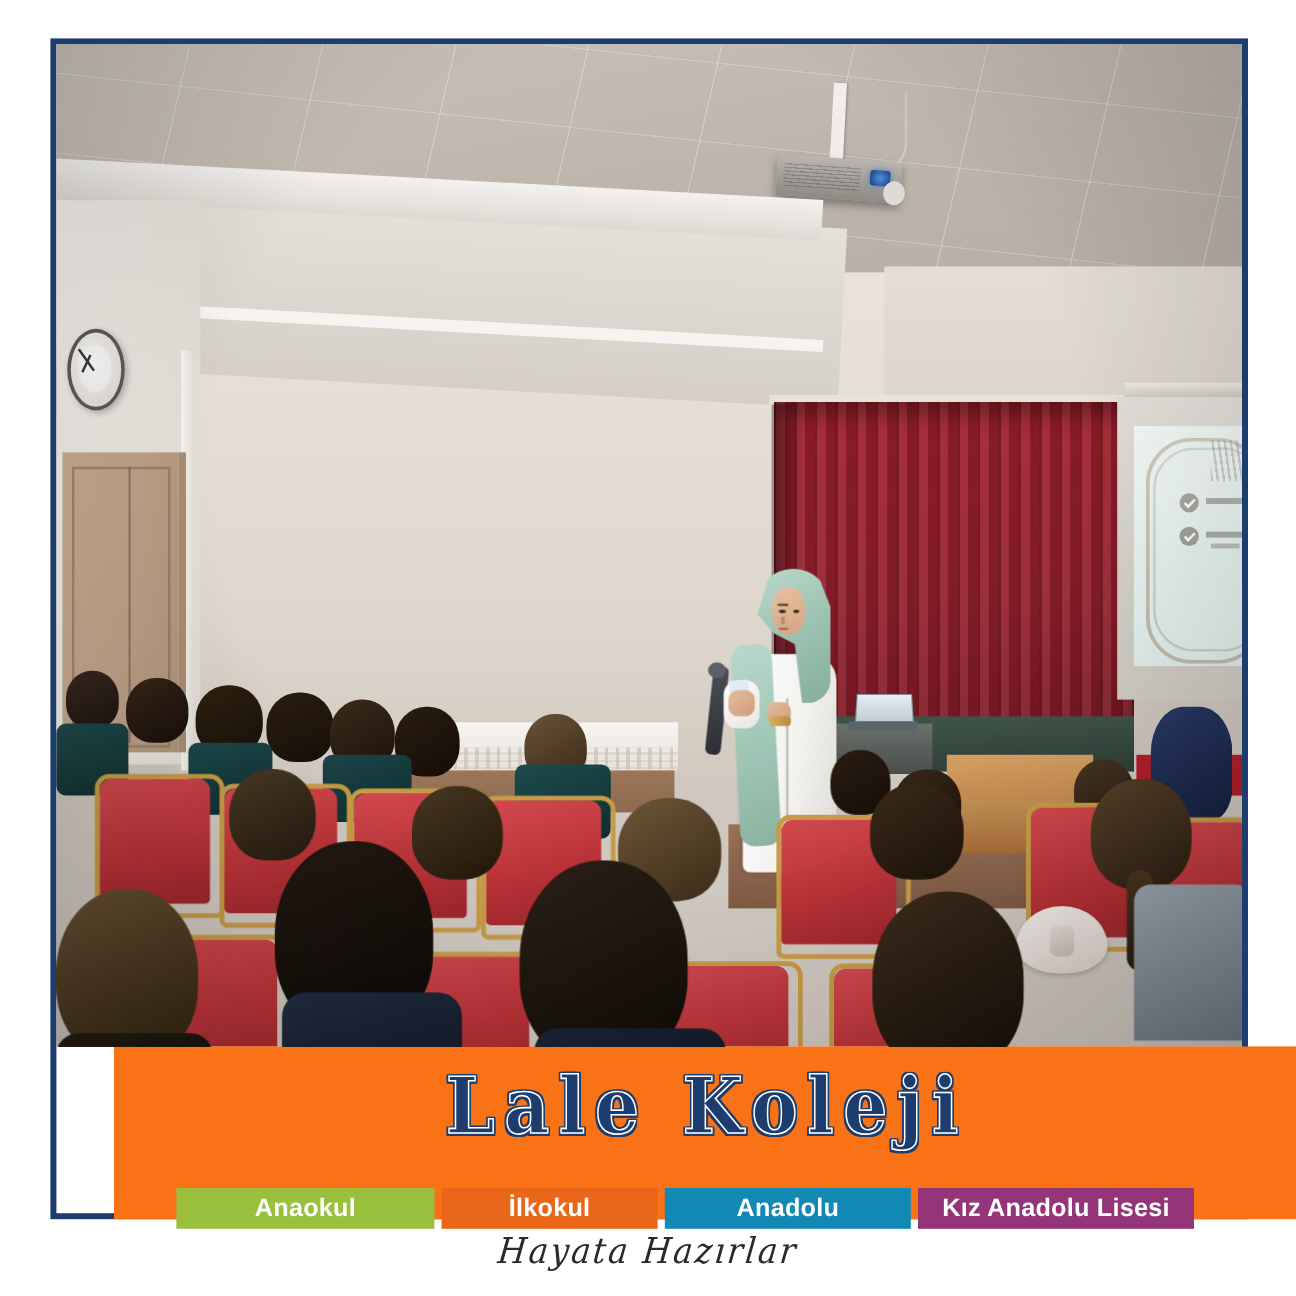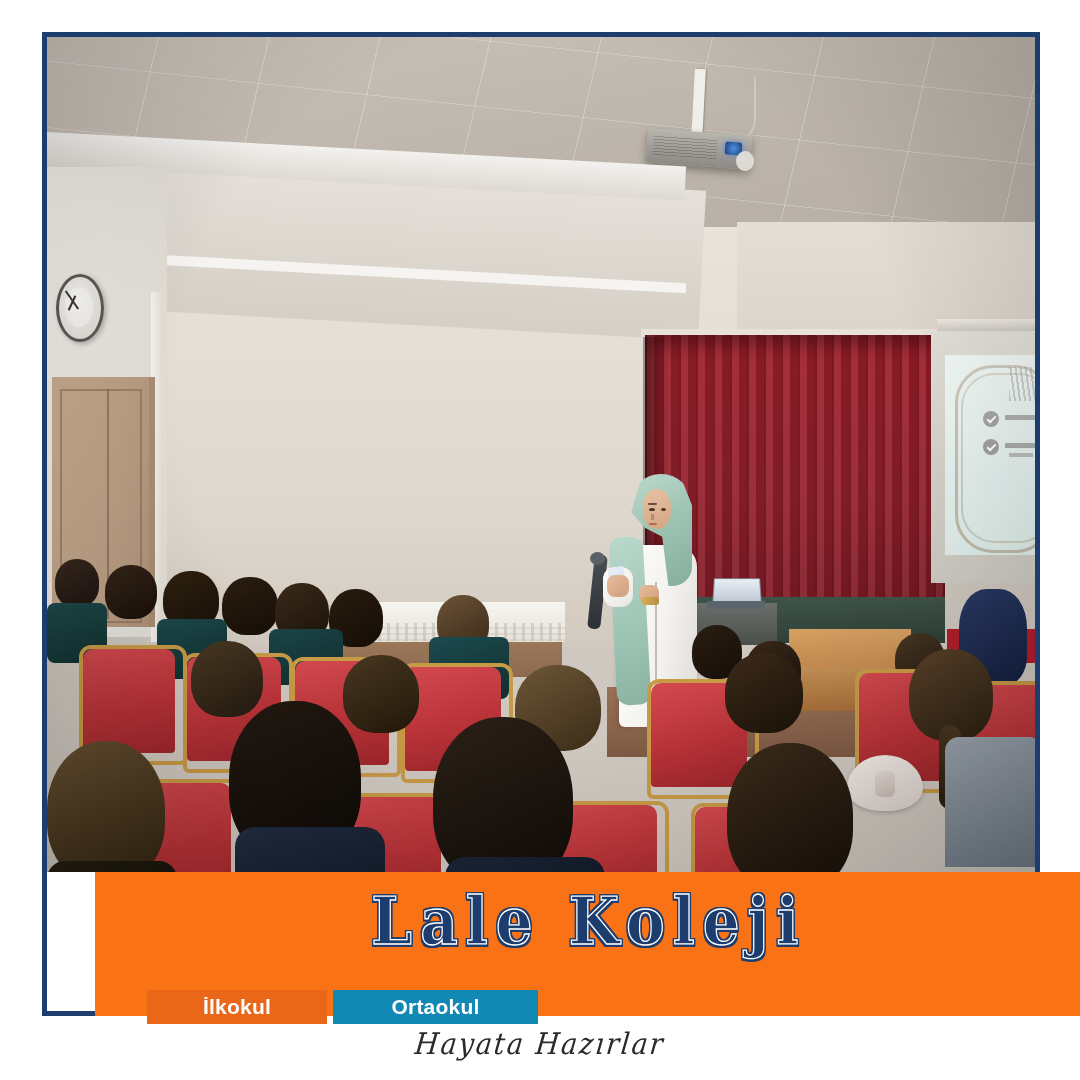--- a/index.html
+++ b/index.html
@@ -378,20 +378,22 @@
     <div style="left:0px;top:824px;width:130px;height:60px;background:linear-gradient(160deg,#262013,#100d07);border-radius:18px 18px 0 0;"></div>
 
     <div style="left:0;top:0;width:988px;height:835px;background:radial-gradient(ellipse at 50% 42%,rgba(0,0,0,0) 52%,rgba(0,0,0,.20) 100%);"></div>
   </div>
 
   <div id="brand">
 
     <div id="logo-title">Lale Koleji</div>
 
     <div id="levels">
+      <div class="level lv0" style="background:#9ABF3C">Anaokul</div>
       <div class="level lv1" style="background:#EA6719">İlkokul</div>
-      <div class="level lv2" style="background:#1289B4">Ortaokul</div>
+      <div class="level lv2" style="background:#1289B4">Anadolu</div>
+      <div class="level lv3" style="background:#94357A">Kız Anadolu Lisesi</div>
     </div>
   </div>
 
   <div id="tagline">Hayata Hazırlar</div>
 
 </div>
 
 </body></html>

